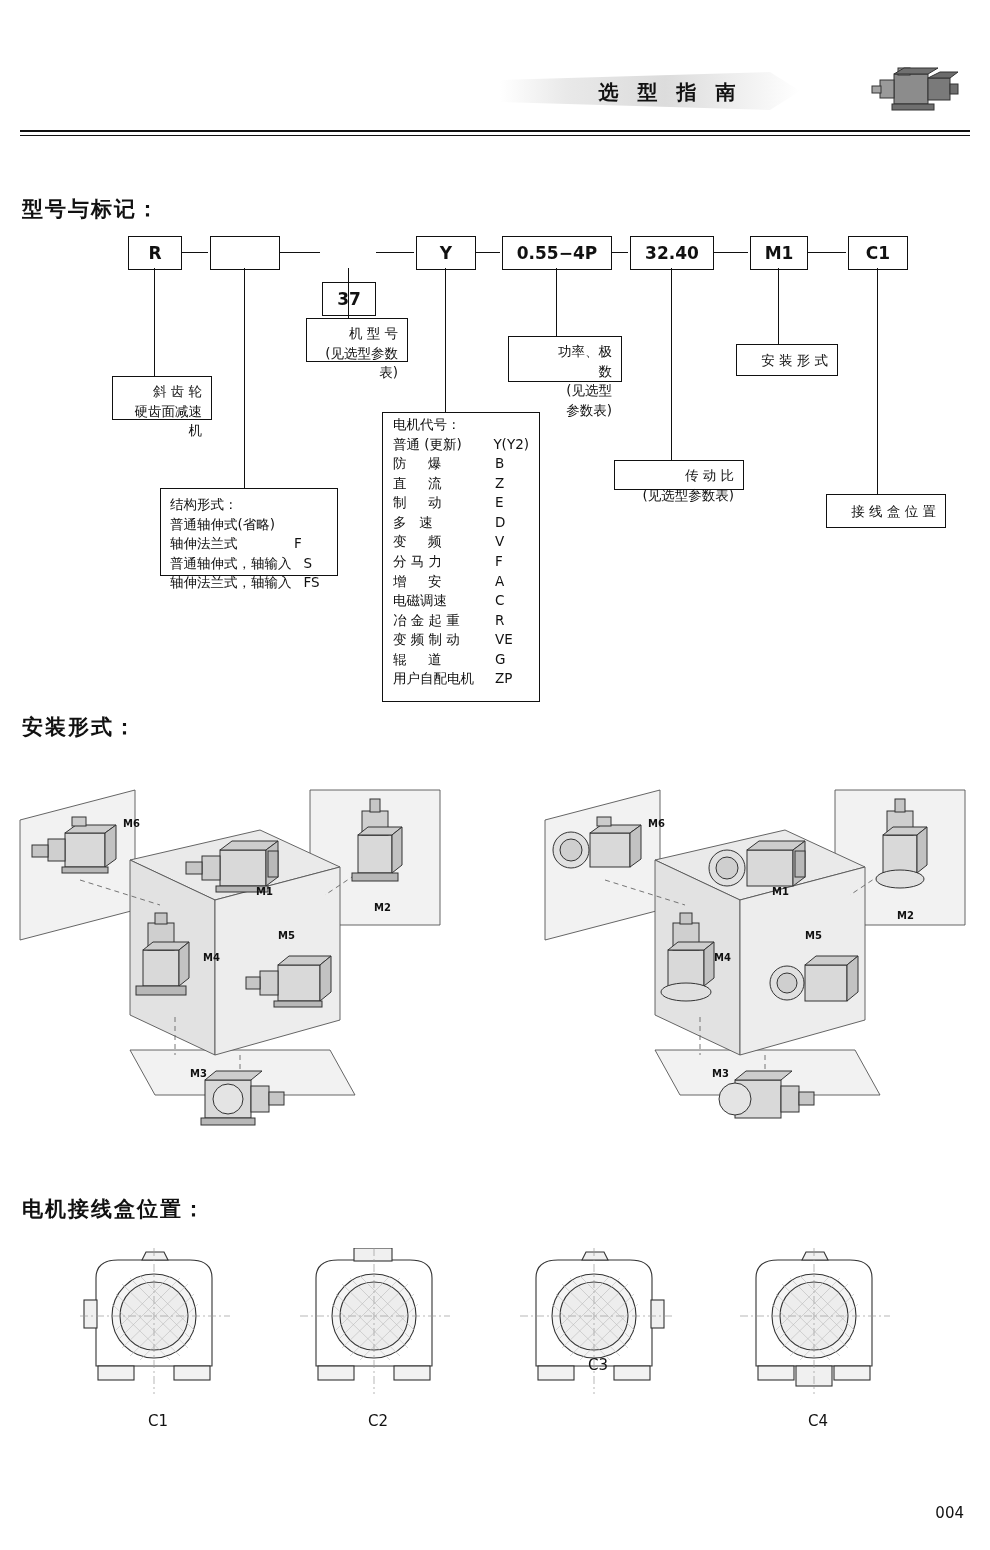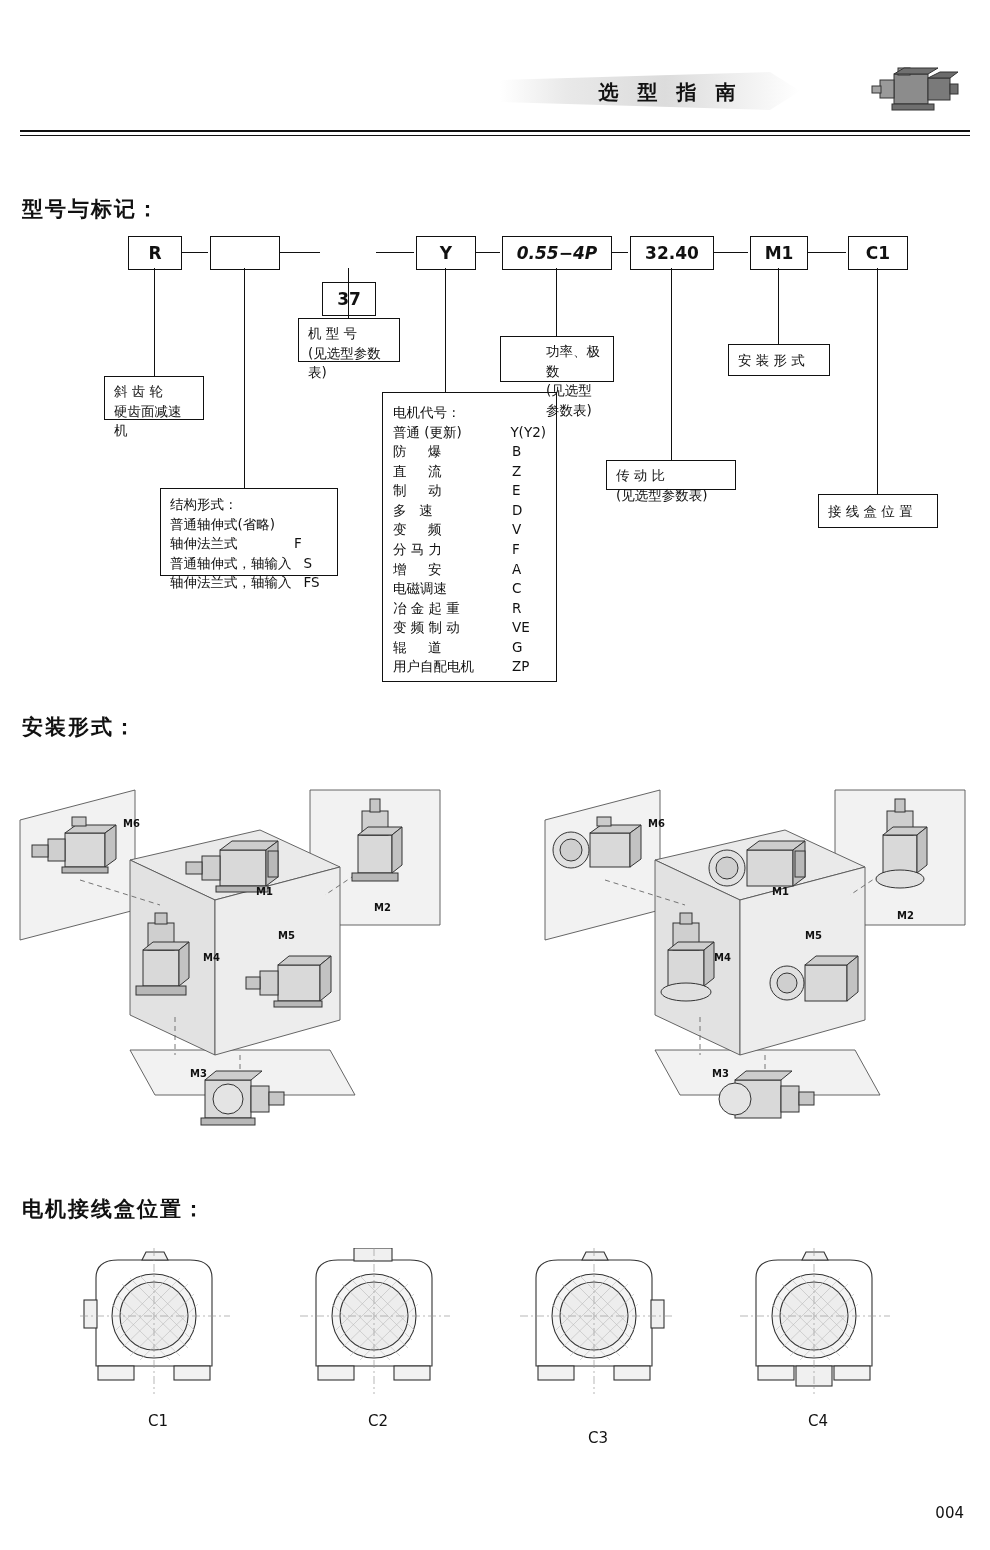--- a/index.html
+++ b/index.html
@@ -56,21 +56,21 @@
   }
   .vline{position:absolute;width:1.4px;background:#111;}
 
   
   .annot{
     position:absolute;border:1.4px solid #111;background:#fff;
     font-size:13.5px;line-height:1.45;padding:6px 9px;
     font-family:"DejaVu Sans",sans-serif;color:#111;
     box-sizing:border-box;
   }
-  .annot.center{text-align:left;}
+  .annot.center{text-align:right;margin-left:8px;}
 
   .mono-row{display:flex;justify-content:space-between;}
   .mono-row .lab{white-space:pre;}
   .mono-row .val{margin-left:12px;min-width:34px;text-align:left;}
 
   
   .mount-svg{position:absolute;}
   .mlabel{
     position:absolute;font-size:10px;font-weight:700;font-family:"DejaVu Sans",sans-serif;
   }
@@ -112,21 +112,21 @@
 
   <div class="header-rule"></div>
   <div class="header-rule2"></div>
 
   <div class="sec-title" id="t-model">型号与标记：</div>
 
   <div class="codebox" style="left:128px;top:236px;width:52px;">R</div>
   <div class="codebox" style="left:210px;top:236px;width:68px;"></div>
   <div class="codebox" style="left:322px;top:236px;width:52px;margin-top:46px;">37</div>
   <div class="codebox" style="left:416px;top:236px;width:58px;">Y</div>
-  <div class="codebox" style="left:502px;top:236px;width:108px;font-style:italic;">0.55−4P</div>
+  <div class="codebox" style="left:502px;top:236px;width:108px;">0.55−4P</div>
   <div class="codebox" style="left:630px;top:236px;width:82px;text-align:right;">32.40</div>
   <div class="codebox" style="left:750px;top:236px;width:56px;">M1</div>
   <div class="codebox" style="left:848px;top:236px;width:58px;">C1</div>
 
   <div class="dash" style="left:182px;top:252px;width:26px;"></div>
   <div class="dash" style="left:280px;top:252px;width:40px;"></div>
   <div class="dash" style="left:376px;top:252px;width:38px;"></div>
   <div class="dash" style="left:476px;top:252px;width:24px;"></div>
   <div class="dash" style="left:612px;top:252px;width:16px;"></div>
   <div class="dash" style="left:714px;top:252px;width:34px;"></div>
@@ -171,21 +171,21 @@
       <span class="lab">轴伸法兰式，轴输入</span>
       <span class="val">FS</span>
     </div>
   </div>
 
   <div class="annot center" style="left:298px;top:318px;width:102px;height:44px;padding-top:5px;">
     <div>机 型 号</div>
     <div>(见选型参数表)</div>
   </div>
 
-  <div class="annot" style="left:382px;top:392px;width:175px;height:290px;padding:10px 10px;">
+  <div class="annot" style="left:382px;top:412px;width:158px;height:290px;padding:2px 10px;">
     <div>电机代号：</div>
     <div class="mono-row">
       <span class="lab">普通 (更新)</span>
       <span class="val">Y(Y2)</span>
     </div>
     <div class="mono-row">
       <span class="lab">防     爆</span>
       <span class="val">B</span>
     </div>
     <div class="mono-row">
@@ -490,21 +490,21 @@
       <line x1="38" y1="46" x2="102" y2="108"></line>
         <line x1="62" y1="28" x2="116" y2="82"></line>
       <line x1="34" y1="56" x2="92" y2="112"></line>
       <line x1="110" y1="36" x2="44" y2="100"></line>
         <line x1="102" y1="30" x2="40" y2="92"></line>
       <line x1="116" y1="46" x2="52" y2="108"></line>
         <line x1="92" y1="28" x2="38" y2="82"></line>
       <line x1="120" y1="56" x2="62" y2="112"></line>
     </g>
   </svg>
-  <div class="clabel" style="left:568px;top:1429px;">C3</div>
+  <div class="clabel" style="left:568px;top:1356px;">C3</div>
 
   <svg class="cbox" style="left:738px;top:1248px;" width="160" height="150" viewBox="0 0 160 150">
     <g stroke="#333" stroke-width="1.1" fill="#ffffff">
       <path d="M18 30 Q18 12 40 12 L112 12 Q134 12 134 30 L134 118 L18 118 Z"></path>
       <circle cx="76" cy="68" r="42" fill="#f4f4f4"></circle>
       <circle cx="76" cy="68" r="34" fill="#ededed"></circle>
       <rect x="20" y="118" width="36" height="14" fill="#f2f2f2"></rect>
       <rect x="96" y="118" width="36" height="14" fill="#f2f2f2"></rect>
       <rect x="58" y="118" width="36" height="20" fill="#f0f0f0"></rect>
       <path d="M64 12 L68 4 L86 4 L90 12 Z" fill="#f0f0f0"></path>

